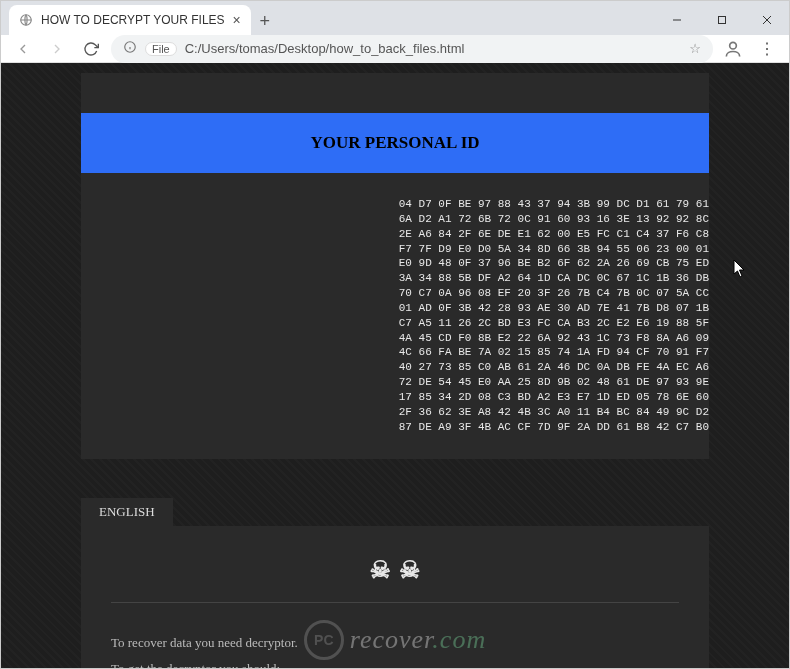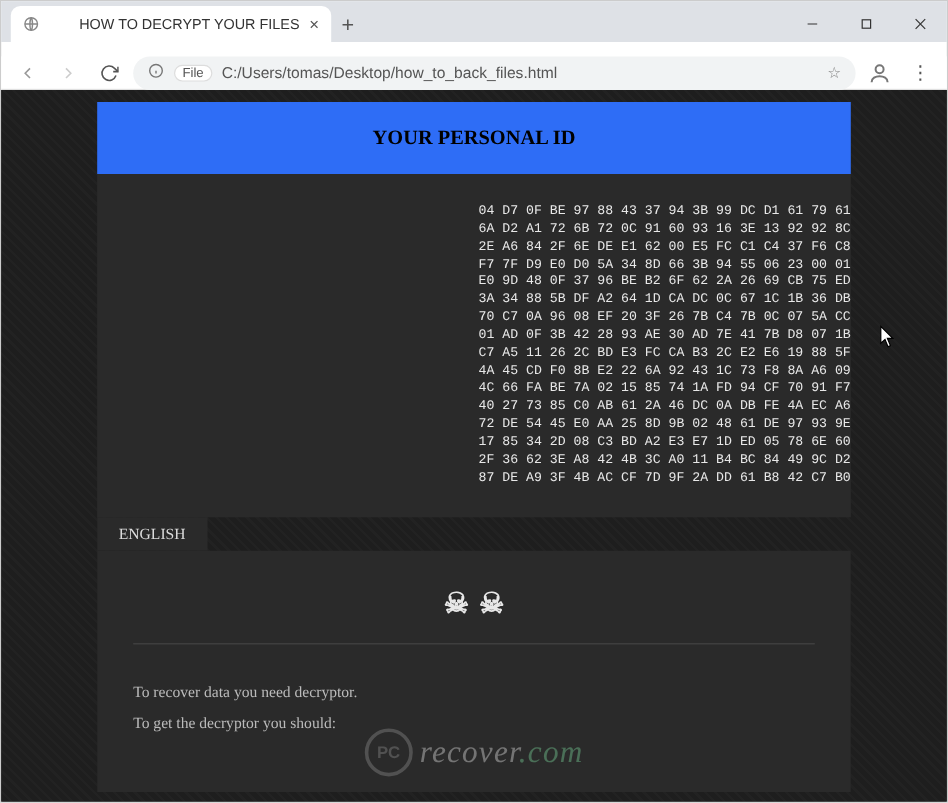--- a/index.html
+++ b/index.html
@@ -3,55 +3,55 @@
 <meta charset="utf-8">
 <style>
   * { margin: 0; padding: 0; box-sizing: border-box; }
   body { width: 790px; height: 669px; background: #fff; font-family: "Segoe UI", Arial, sans-serif; overflow: hidden; position: relative; }
   
   .window { width: 790px; height: 669px; background: #fff; display: flex; flex-direction: column; border: 1px solid #ccc; }
   
   .tabbar { height: 34px; background: #dee1e6; display: flex; align-items: flex-end; padding-left: 8px; }
   .tab { background: #fff; height: 30px; display: flex; align-items: center; padding: 0 10px; border-radius: 8px 8px 0 0; min-width: 190px; font-size: 12px; color: #333; gap: 8px; }
   .tab-icon { width: 14px; height: 14px; display: inline-block; }
-  .tab-title { flex: 1; white-space: nowrap; overflow: hidden; text-overflow: ellipsis; margin-left: 25px; }
+  .tab-title { flex: 1; white-space: nowrap; overflow: hidden; text-overflow: ellipsis; }
   .tab-close { color: #555; font-size: 14px; cursor: pointer; }
   .newtab { width: 28px; height: 28px; display: flex; align-items: center; justify-content: center; color: #555; font-size: 18px; cursor: pointer; }
   .win-controls { margin-left: auto; display: flex; }
   .win-btn { width: 45px; height: 30px; display: flex; align-items: center; justify-content: center; color: #333; cursor: pointer; font-size: 12px; }
   .win-btn svg { width: 10px; height: 10px; }
   
-  .toolbar { height: 28px; background: #fff; display: flex; align-items: center; padding: 0 8px; gap: 6px; border-bottom: 1px solid #e0e0e0; margin-top: 12px; }
+  .toolbar { height: 28px; background: #fff; display: flex; align-items: center; padding: 0 8px; gap: 6px; border-bottom: 1px solid #e0e0e0; }
   .nav-btn { width: 28px; height: 28px; display: flex; align-items: center; justify-content: center; color: #888; cursor: pointer; border-radius: 50%; }
   .nav-btn.enabled { color: #555; }
   .addr { flex: 1; height: 28px; background: #f1f3f4; border-radius: 14px; display: flex; align-items: center; padding: 0 12px; gap: 8px; font-size: 13px; color: #555; }
   .addr .file-chip { background: #fff; border: 1px solid #ddd; border-radius: 8px; padding: 0 6px; font-size: 11px; color: #555; }
   .addr-star { margin-left: auto; color: #888; }
   .profile { width: 28px; height: 28px; border-radius: 50%; display: flex; align-items: center; justify-content: center; color: #777; }
   .menu-dots { width: 28px; height: 28px; display: flex; align-items: center; justify-content: center; color: #555; cursor: pointer; }
   
   .viewport { flex: 1; background: #1a1a1a; position: relative; overflow: hidden; }
   .page { position: absolute; left: 0; right: 0; top: 0; background-image: repeating-linear-gradient(45deg, #222 0, #222 2px, #1e1e1e 2px, #1e1e1e 6px); padding: 10px 0 60px; display: flex; flex-direction: column; align-items: center; }
   .panel { width: 628px; background: #2a2a2a; }
   
-  .idhdr { background: #2e6df6; color: #000; text-align: center; padding: 20px 0; font-size: 17px; font-weight: bold; font-family: "Times New Roman", serif; }
+  .idhdr { background: #2e6df6; color: #000; text-align: center; padding: 20px 0; font-size: 17px; font-weight: bold; font-family: "Times New Roman", serif; margin-top: 40px; }
   .idblock { background: #2a2a2a; color: #e8e8e8; font-family: Consolas, "Courier New", monospace; font-size: 11px; line-height: 1.35; padding: 24px 0; text-align: right; white-space: pre; }
   
   .langrow { width: 628px; display: flex; }
-  .lang { background: #2a2a2a; color: #ddd; padding: 6px 18px; font-size: 13px; font-family: "Times New Roman", serif; }
+  .lang { background: #2a2a2a; color: #ddd; padding: 6px 18px; font-size: 13px; font-family: "Times New Roman", serif; margin-top: 39px; }
   
   .main { width: 628px; background: #2a2a2a; color: #ccc; font-family: "Times New Roman", serif; padding: 20px 30px 40px; }
   .h1 { text-align: center; color: #e8e8e8; font-size: 24px; font-weight: bold; padding: 10px 0 18px; display: flex; justify-content: center; align-items: center; gap: 8px; border-bottom: 1px solid #444; }
   .h2 { text-align: center; color: #ddd; font-size: 15px; padding: 26px 0; border-bottom: 1px solid #444; }
   .body { color: #bbb; font-size: 13px; line-height: 1.6; padding-top: 30px; }
   .body p { margin-bottom: 6px; }
   
   .cursor { position: absolute; z-index: 100; pointer-events: none; }
   
-  .watermark { position: absolute; bottom: 21px; left: 0; right: 0; display: flex; align-items: center; justify-content: center; gap: 6px; opacity: 0.35; z-index: 50; pointer-events: none; }
+  .watermark { position: absolute; bottom: 8px; left: 0; right: 0; display: flex; align-items: center; justify-content: center; gap: 6px; opacity: 0.35; z-index: 50; pointer-events: none; }
   .wm-circle { width: 40px; height: 40px; border: 3px solid #999; border-radius: 50%; display: flex; align-items: center; justify-content: center; color: #999; font-weight: bold; font-size: 14px; }
   .wm-text { color: #fff; font-size: 26px; font-style: italic; font-family: Georgia, serif; letter-spacing: 1px; }
   .wm-text .red { color: #86efac; }
 </style>
 </head>
 <body>
 
 <div class="window">
 
   <div class="tabbar">

